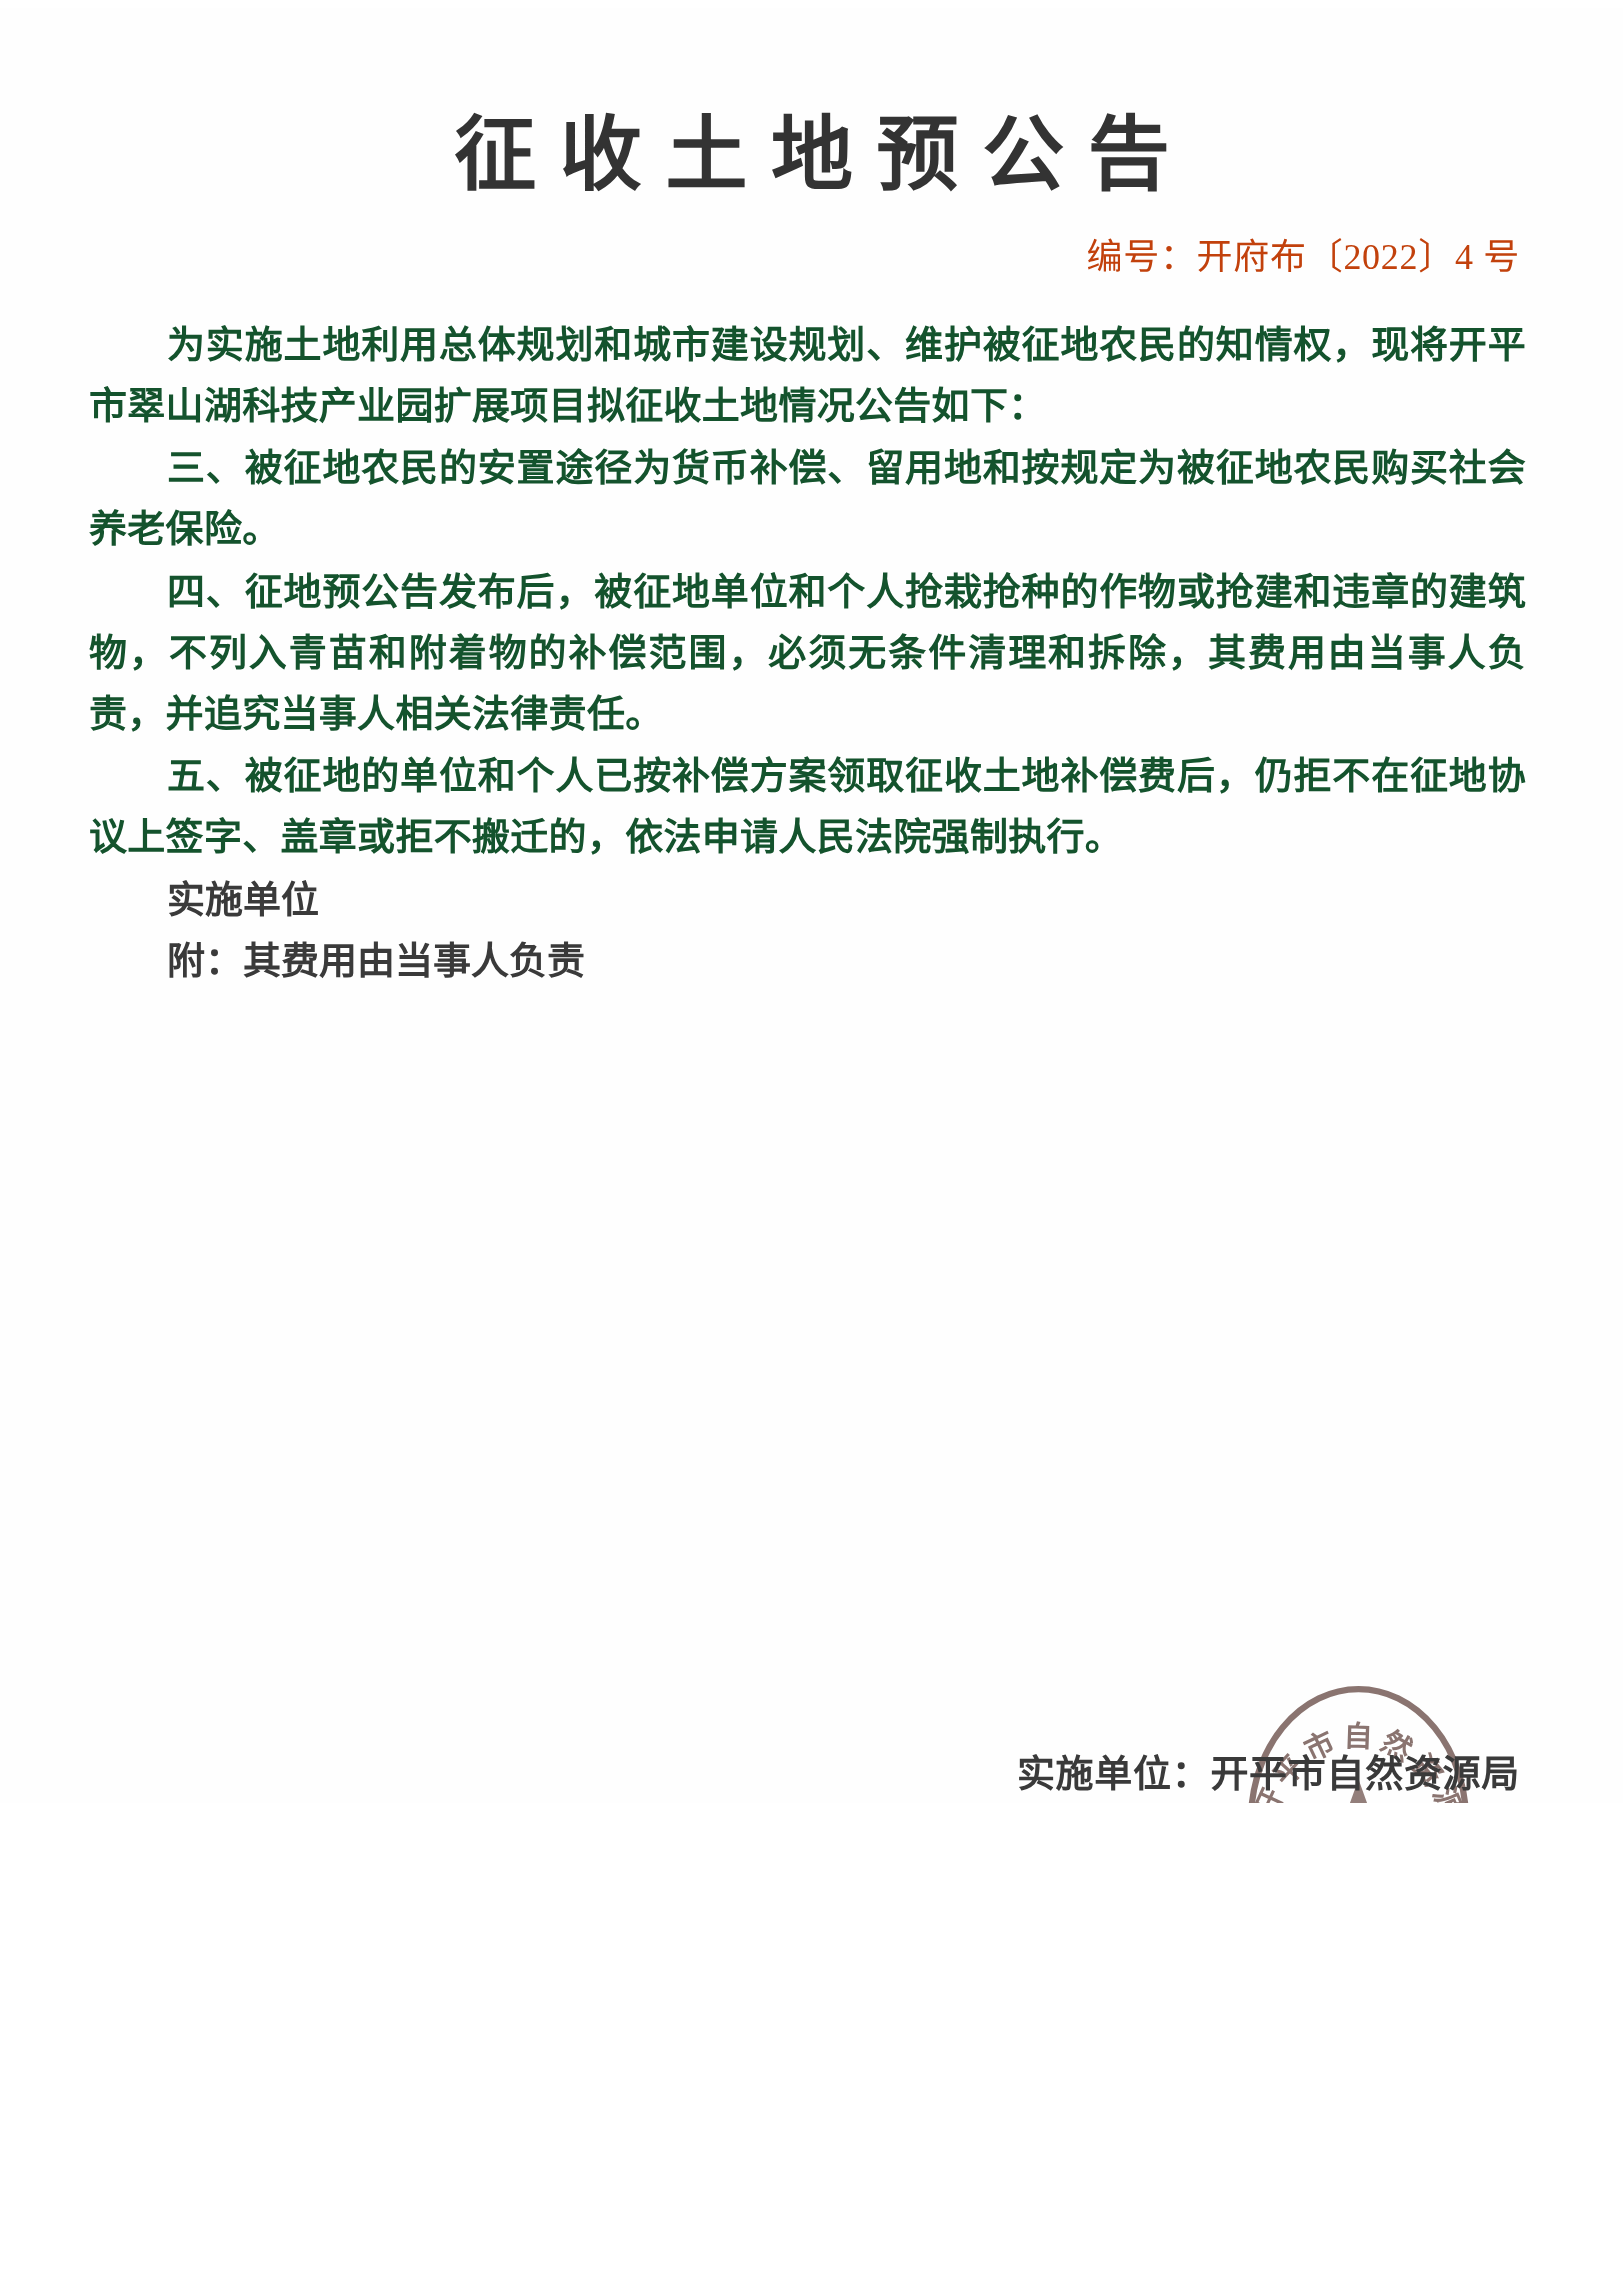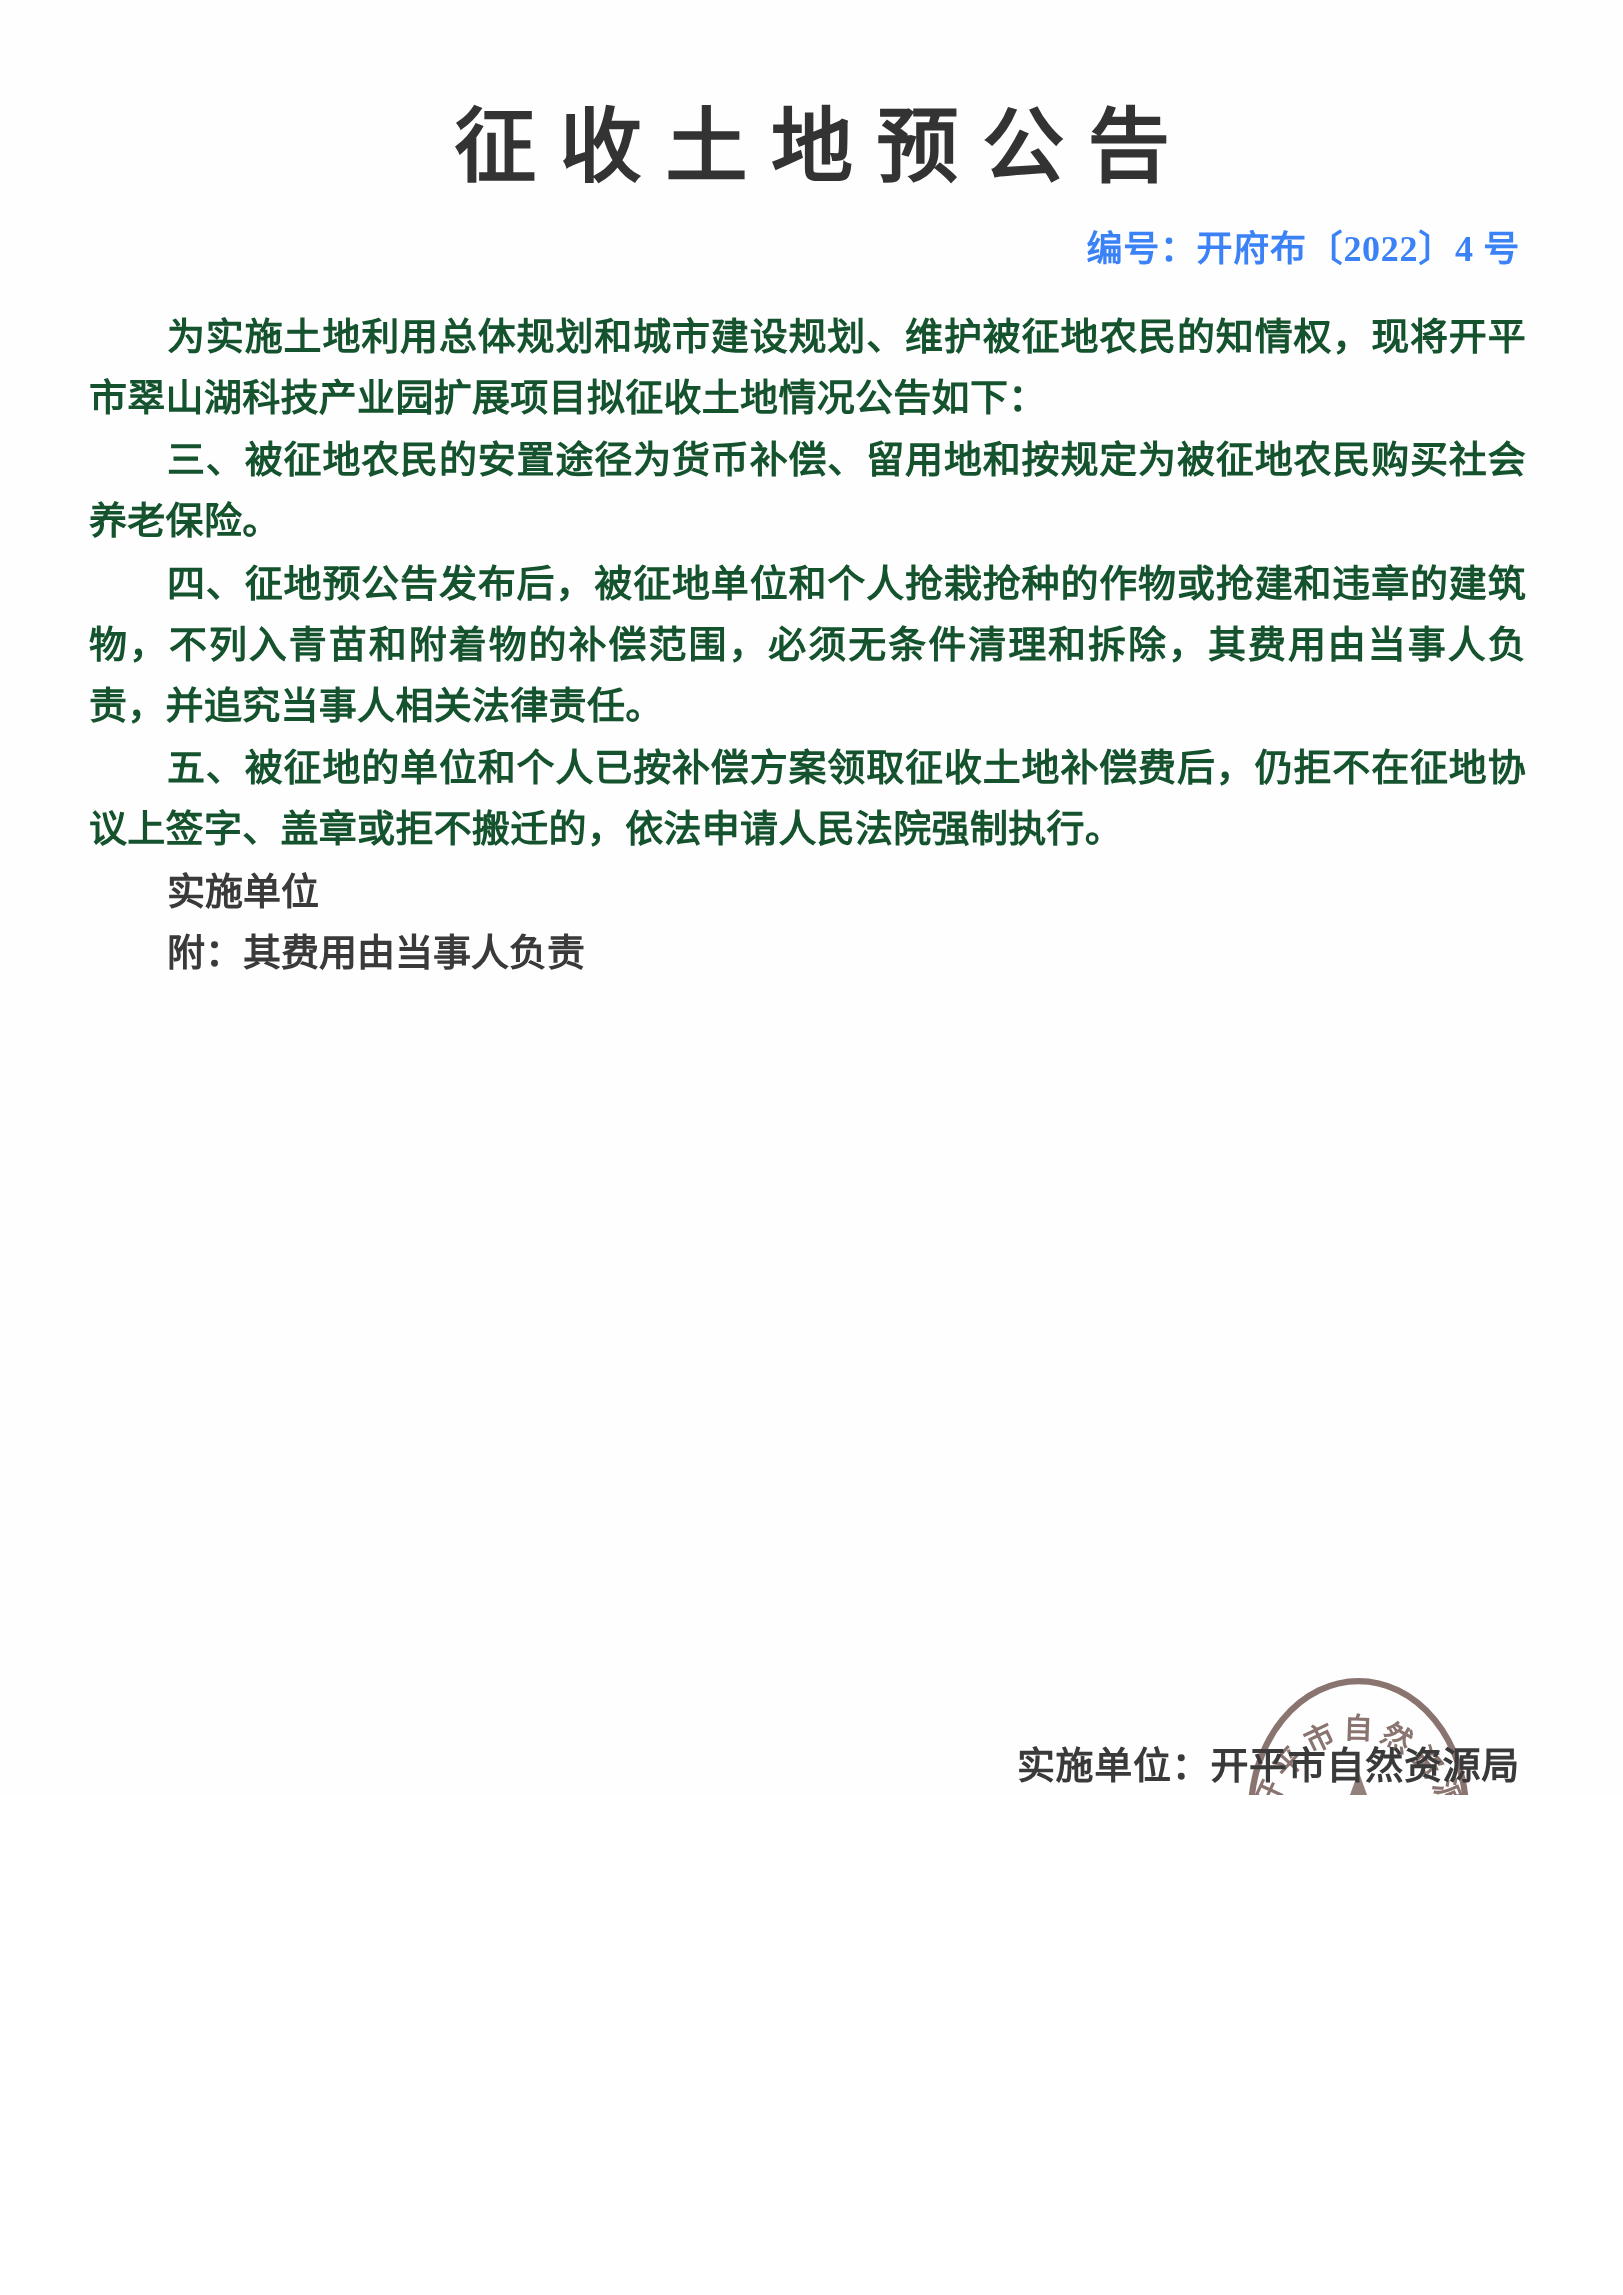--- a/index.html
+++ b/index.html
@@ -7,21 +7,21 @@
     margin: 0;
     padding: 0;
     background: #ffffff;
   }
 
   .page {
     position: relative;
     width: 1624px;
     height: 1795px;
     background: #fefefe;
-    margin: 0 auto;
+    margin: 8px auto;
     overflow: hidden;
     font-family: "Liberation Serif", "DejaVu Serif", serif;
     color: #3a3a3a;
     -webkit-font-smoothing: antialiased;
   }
 
   
   .doc-title {
     position: absolute;
     top: 97px;
@@ -36,22 +36,22 @@
     line-height: 1.25;
     white-space: nowrap;
   }
 
   
   .doc-number {
     position: absolute;
     top: 219px;
     right: 104px;
     font-size: 36px;
-    font-weight: bold;
-    color: #3b82f6;
+    font-weight: normal;
+    color: #c2410c;
     letter-spacing: 0.7px;
     white-space: nowrap;
   }
 
   
   .body-block {
     position: absolute;
     top: 307px;
     left: 89px;
     width: 1437px;

